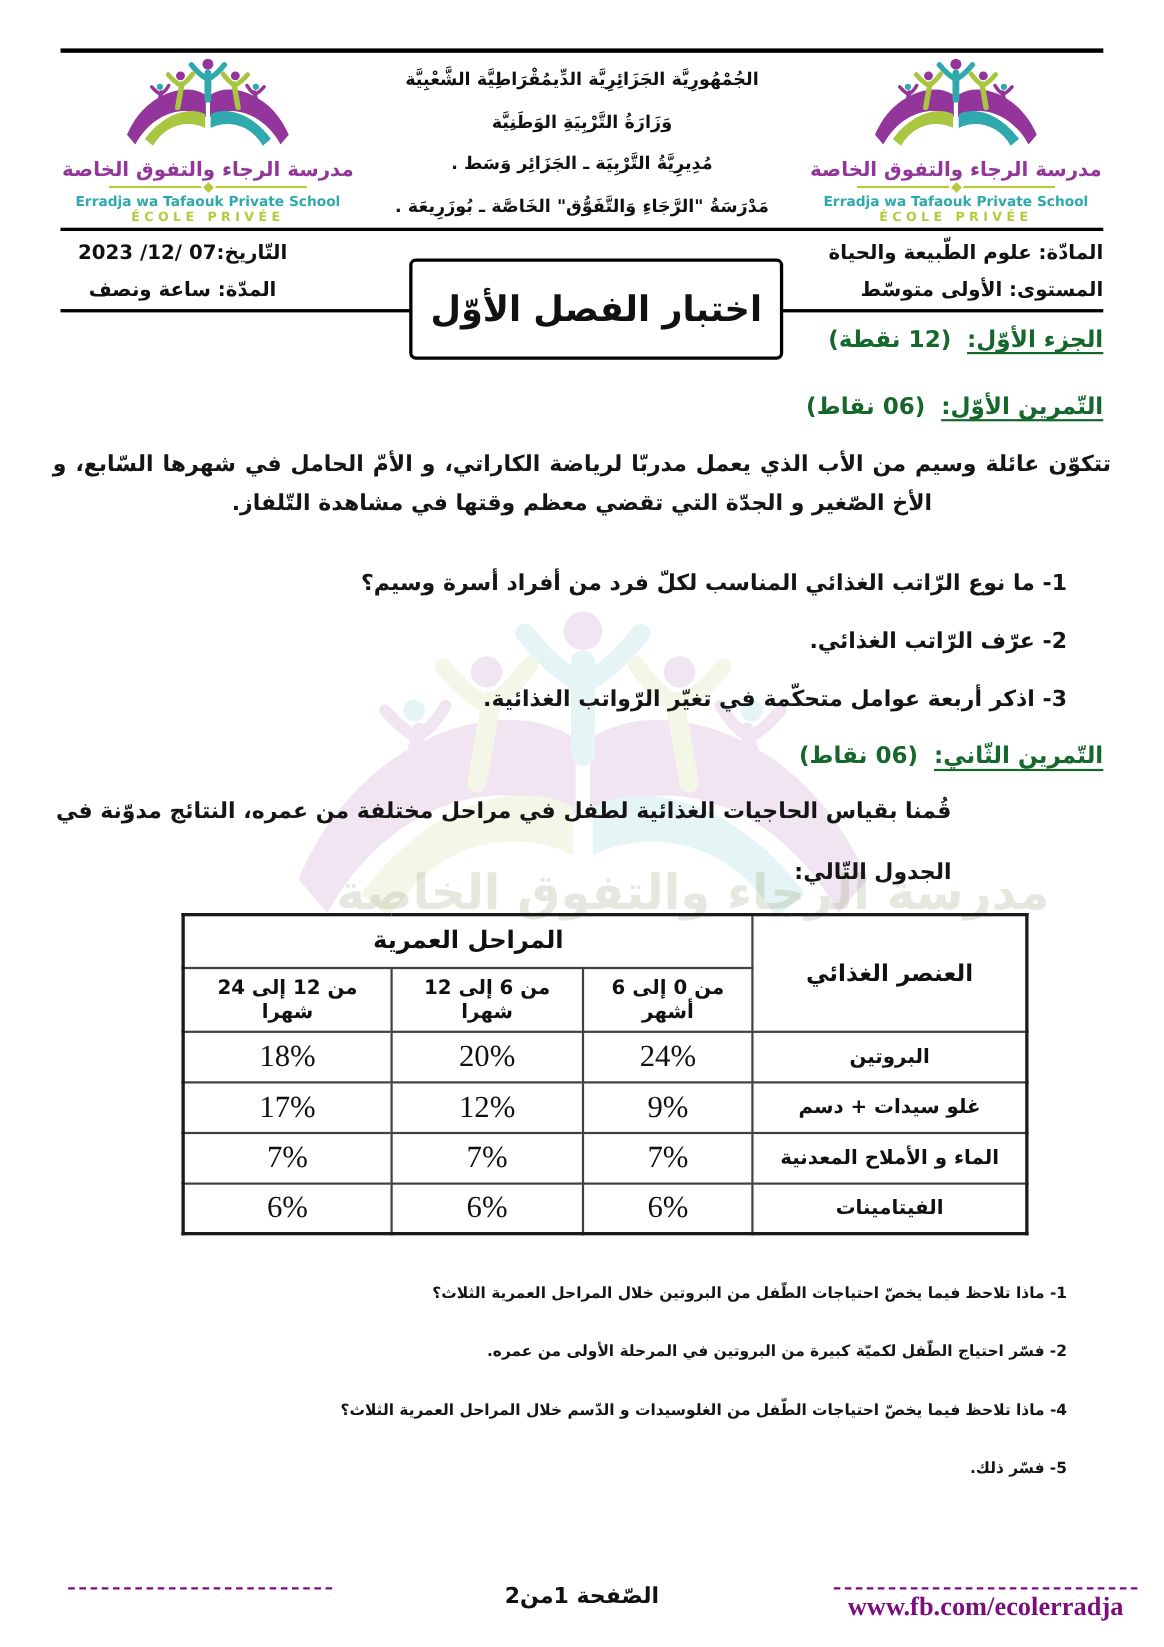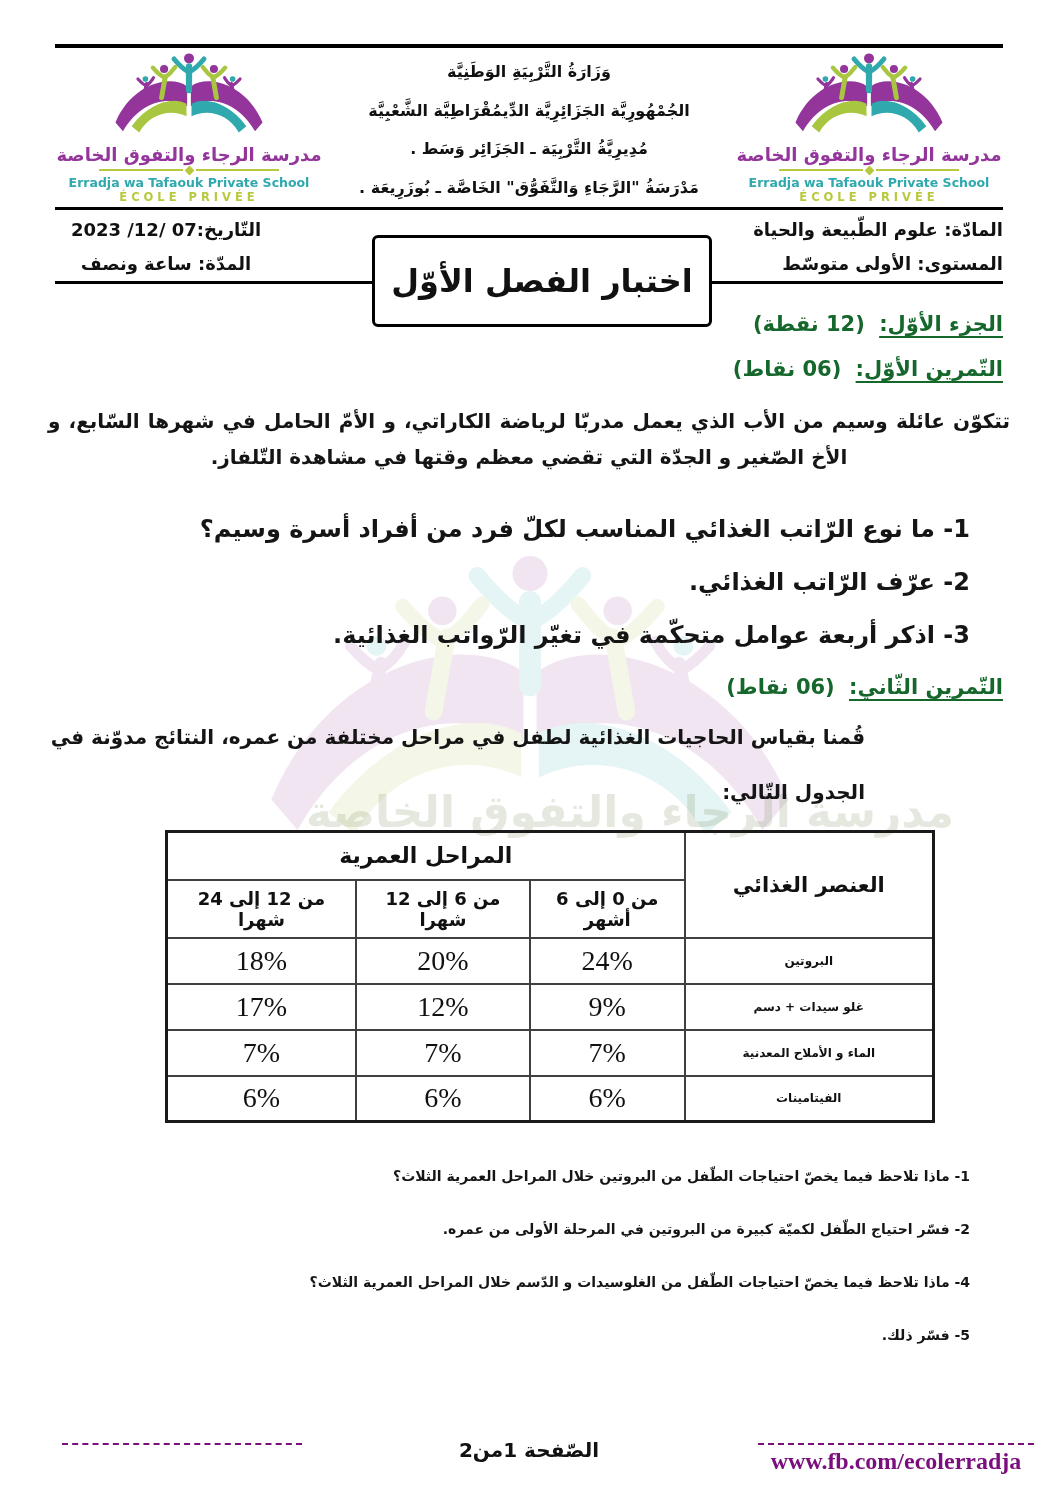--- a/index.html
+++ b/index.html
@@ -43,53 +43,53 @@
     position:absolute; left:372px; top:235px; width:334px; height:86px;
     background:#fff; border:3px solid #000; border-radius:6px;
     display:flex; align-items:center; justify-content:center;
     font-size:32px; font-weight:bold; color:#111; z-index:2;
   }
 
   
   .sec-heading { position:absolute; right:55px; font-size:21px; font-weight:bold; color:#15672b; white-space:nowrap; z-index:1; }
   .sec-heading .u  { text-decoration:underline; text-decoration-thickness:2px; text-underline-offset:5px; }
   .sec-heading .pts{ margin-right:7px; }
-  .h-part1 { top:296px;margin-top:16px; }
+  .h-part1 { top:296px; }
   .h-ex1   { top:357px; }
   .h-ex2   { top:675px; }
 
   
   .para1 {
     position:absolute; left:48px; top:403px; width:962px;
     font-size:20px; font-weight:bold; color:#151515; line-height:36px;
     text-align:justify; text-align-last:center; z-index:1;
   }
   .q-list { position:absolute; right:88px; text-align:right; color:#151515; z-index:1; }
   .q-list1 { top:503px; }
-  .q-list1 .q { font-size:24px; font-weight:bold; line-height:53px; white-space:nowrap; }
+  .q-list1 .q { font-size:20px; font-weight:bold; line-height:53px; white-space:nowrap; }
   .intro {
     position:absolute; right:193px; top:710px; text-align:right;
     font-size:20px; font-weight:bold; color:#151515; line-height:55px; z-index:1;
   }
   .intro div { white-space:nowrap; }
 
   
   .data-table {
     position:absolute; left:165px; top:830px; width:770px;
     border-collapse:collapse; direction:rtl; z-index:1; background:transparent;
   }
   .data-table th, .data-table td { border:2px solid #404040; padding:0 6px; text-align:center; vertical-align:middle; }
   .data-table { border:3px solid #1a1a1a; }
   .r-group  { height:48px; }
   .r-sub    { height:58px; }
   .r-data   { height:46px; }
   .cell-group    { font-size:22px; font-weight:bold; color:#111; }
   .cell-corner   { font-size:21px; font-weight:bold; color:#111; }
   .cell-sub      { font-size:18px; font-weight:bold; color:#111; }
-  .cell-nutrient { font-size:12px; font-weight:bold; color:#111; }
+  .cell-nutrient { font-size:18px; font-weight:bold; color:#111; }
   .cell-val      { font-family:"Liberation Serif","DejaVu Serif",serif; font-size:28px; color:#111; font-weight:normal; }
 
   .q-list2 { top:1150px; }
   .q-list2 .q { font-size:14px; font-weight:bold; line-height:53px; white-space:nowrap; }
 
   
   .page-num {
     position:absolute; left:429px; top:1438px; width:200px; text-align:center;
     font-size:20px; font-weight:bold; color:#111; z-index:1;
   }
@@ -173,22 +173,22 @@
     <div class="logo-divider">
         <span class="dl"></span>
         <span class="diamond"></span>
         <span class="dl"></span>
       </div>
     <div class="logo-english">Erradja wa Tafaouk Private School</div>
     <div class="logo-type">ÉCOLE PRIVÉE</div>
   </div>
 
   <div class="ministry-header">
+    <div class="hline">الجُمْهُورِيَّة الجَزَائِرِيَّة الدِّيمُقْرَاطِيَّة الشَّعْبِيَّة</div>
     <div class="hline">وَزَارَةُ التَّرْبِيَةِ الوَطَنِيَّة</div>
-    <div class="hline">الجُمْهُورِيَّة الجَزَائِرِيَّة الدِّيمُقْرَاطِيَّة الشَّعْبِيَّة</div>
     <div class="hline">مُدِيرِيَّةُ التَّرْبِيَة ـ الجَزَائِر وَسَط .</div>
     <div class="hline">مَدْرَسَةُ "الرَّجَاءِ وَالتَّفَوُّق" الخَاصَّة ـ بُوزَرِيعَة .</div>
   </div>
 
   <div class="info-right">
     <div>المادّة: علوم الطّبيعة والحياة</div>
     <div>المستوى: الأولى متوسّط</div>
   </div>
   <div class="info-left">
     <div>التّاريخ:07 /12/ 2023</div>

